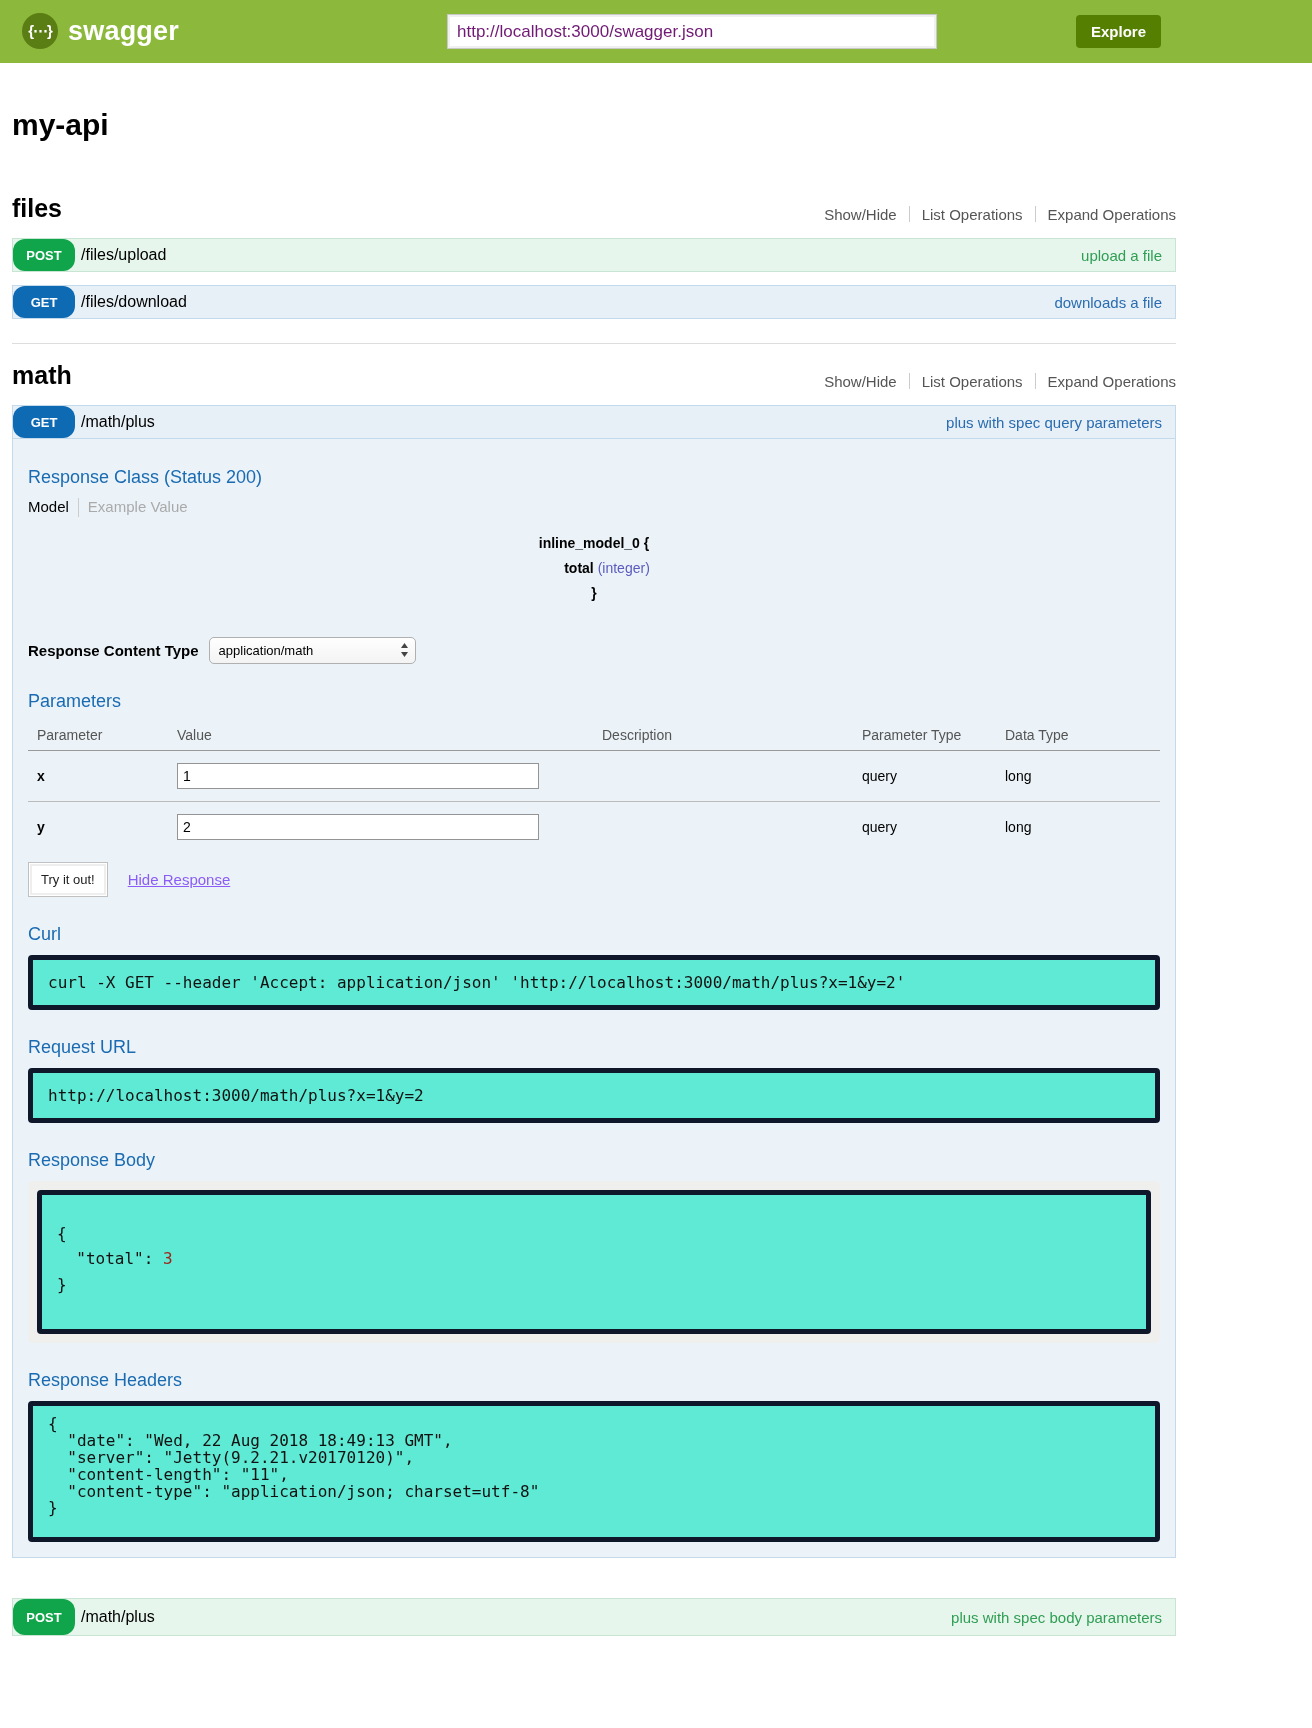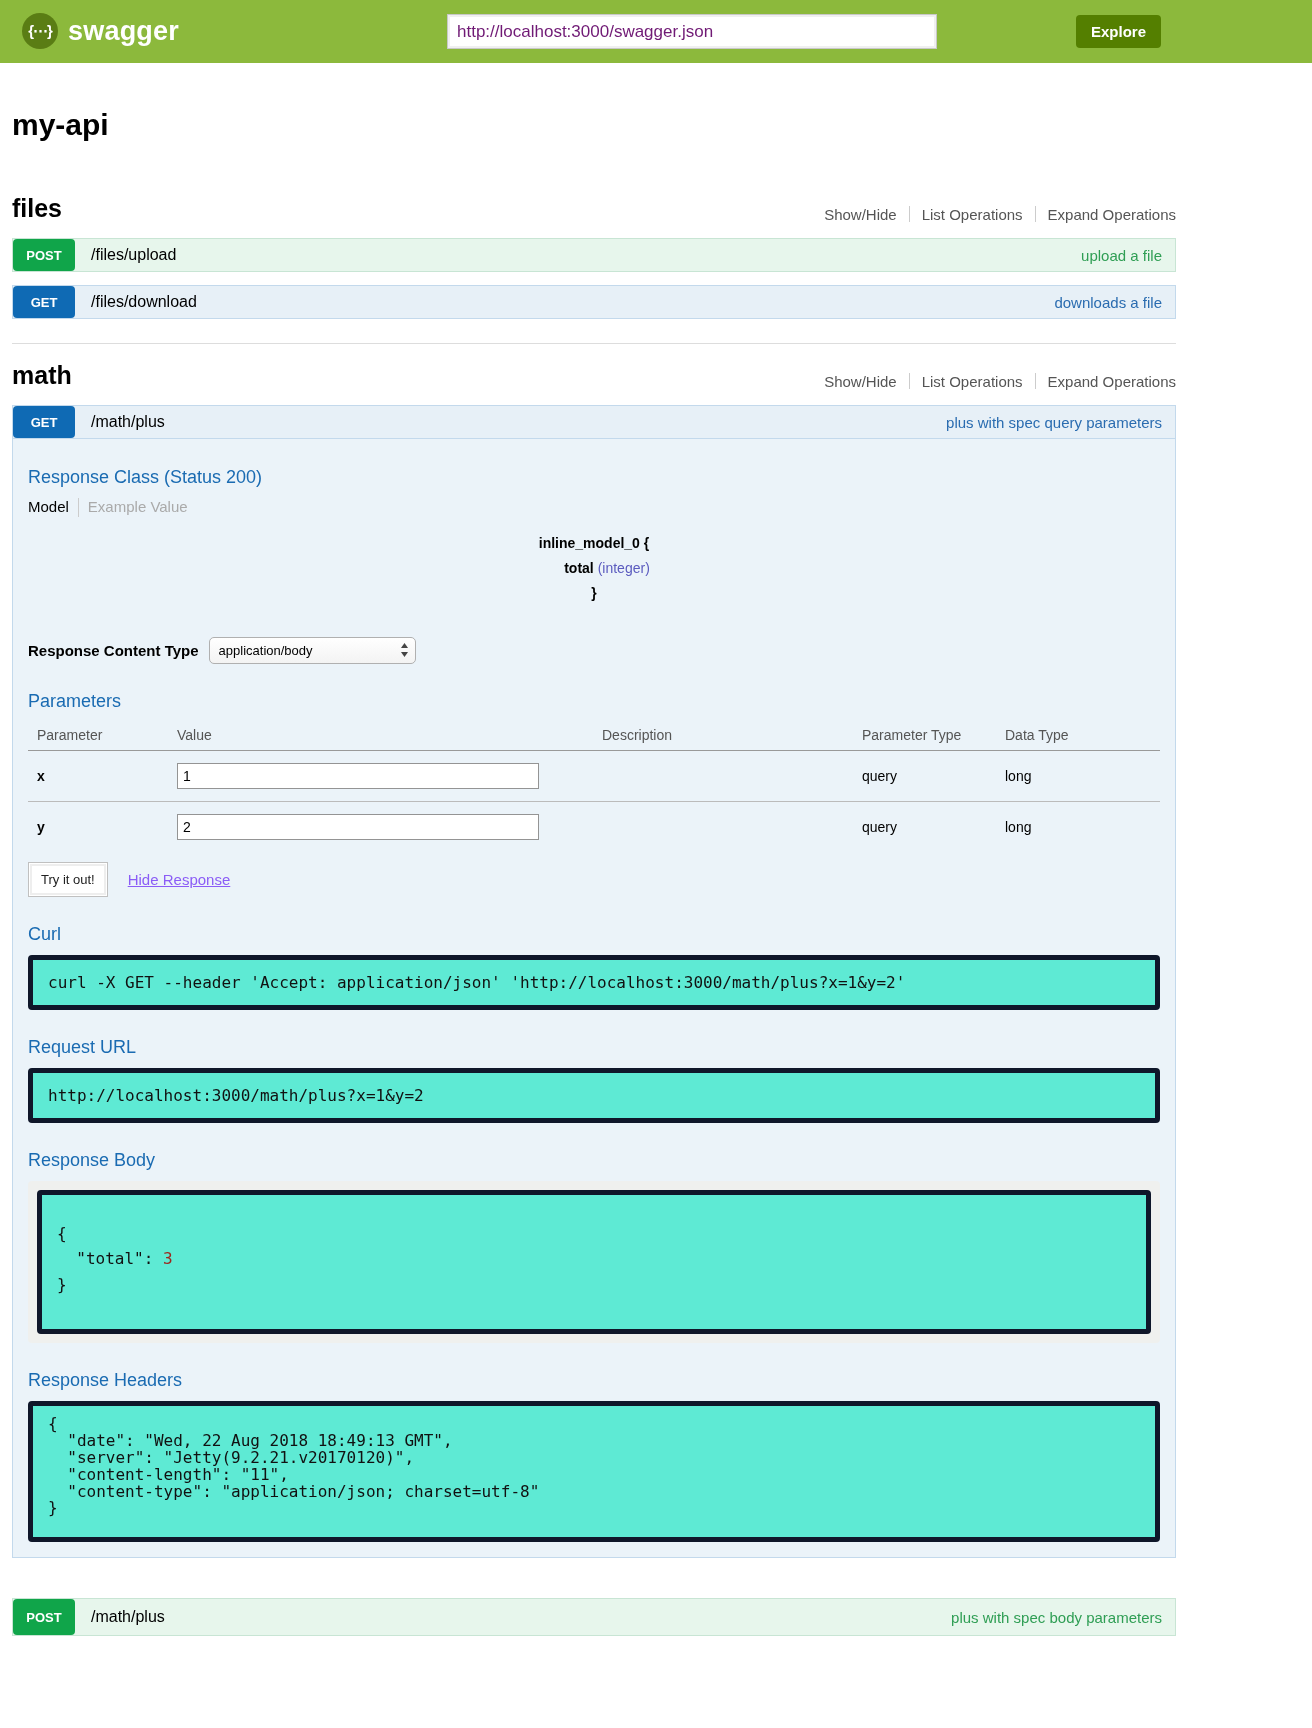--- a/index.html
+++ b/index.html
@@ -63,26 +63,26 @@
 
   
   .op-row {
     display: flex; align-items: stretch; min-height: 34px;
     margin-bottom: 13px; border: 1px solid;
   }
   .op-row.get  { background: #e7f0f7; border-color: #c3d9ec; }
   .op-row.post { background: #e7f6ec; border-color: #c8e5d4; }
   .badge {
     width: 62px; display: flex; align-items: center; justify-content: center;
-    color: #fff; font-weight: bold; font-size: 13px; border-radius: 4px;
+    color: #fff; font-weight: bold; font-size: 13px; border-radius: 12px;
   }
   .op-row.get  .badge { background: #0f6ab4; }
   .op-row.post .badge { background: #10a54a; }
   .op-path {
-    margin-left: 16px; align-self: center; font-size: 16px;
+    margin-left: 6px; align-self: center; font-size: 16px;
     color: #000; text-decoration: none;
   }
   .op-summary {
     margin-left: auto; margin-right: 13px; align-self: center;
     font-size: 15px; text-decoration: none;
   }
   .op-row.get  .op-summary { color: #2a6cb0; }
   .op-row.post .op-summary { color: #2f9e54; }
   .op-row.attached { margin-bottom: 0; }
 
@@ -226,21 +226,21 @@
 
       <div class="model-sig">
         <div class="mname">inline_model_0 {</div>
         <div class="prop"><span class="pname">total</span> <span class="ptype">(integer)</span></div>
         <div class="mclose">}</div>
       </div>
 
       <div class="rct-row">
         <span class="rct-label">Response Content Type</span>
         <div class="select-box">
-          <span>application/body</span>
+          <span>application/math</span>
           <span class="select-arrows">
             <svg width="9" height="16" viewBox="0 0 9 16">
                 <path d="M4.5 1 L8 6 H1 Z" fill="#444"></path>
                 <path d="M4.5 15 L1 10 H8 Z" fill="#444"></path>
               </svg>
           </span>
         </div>
       </div>
 
       <div class="sect">

